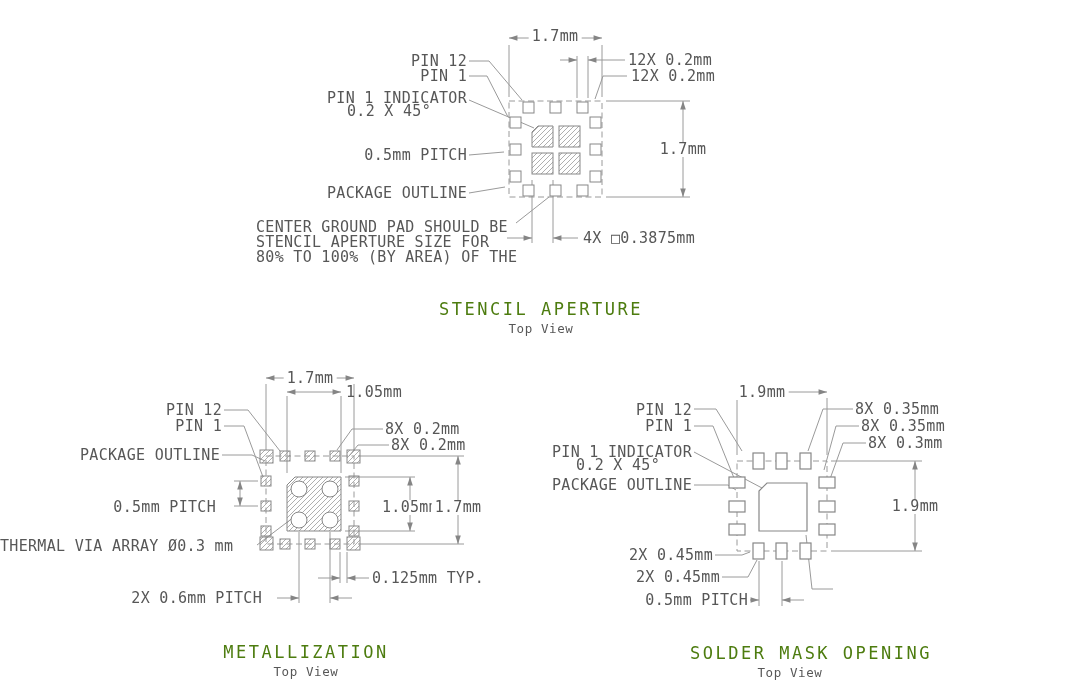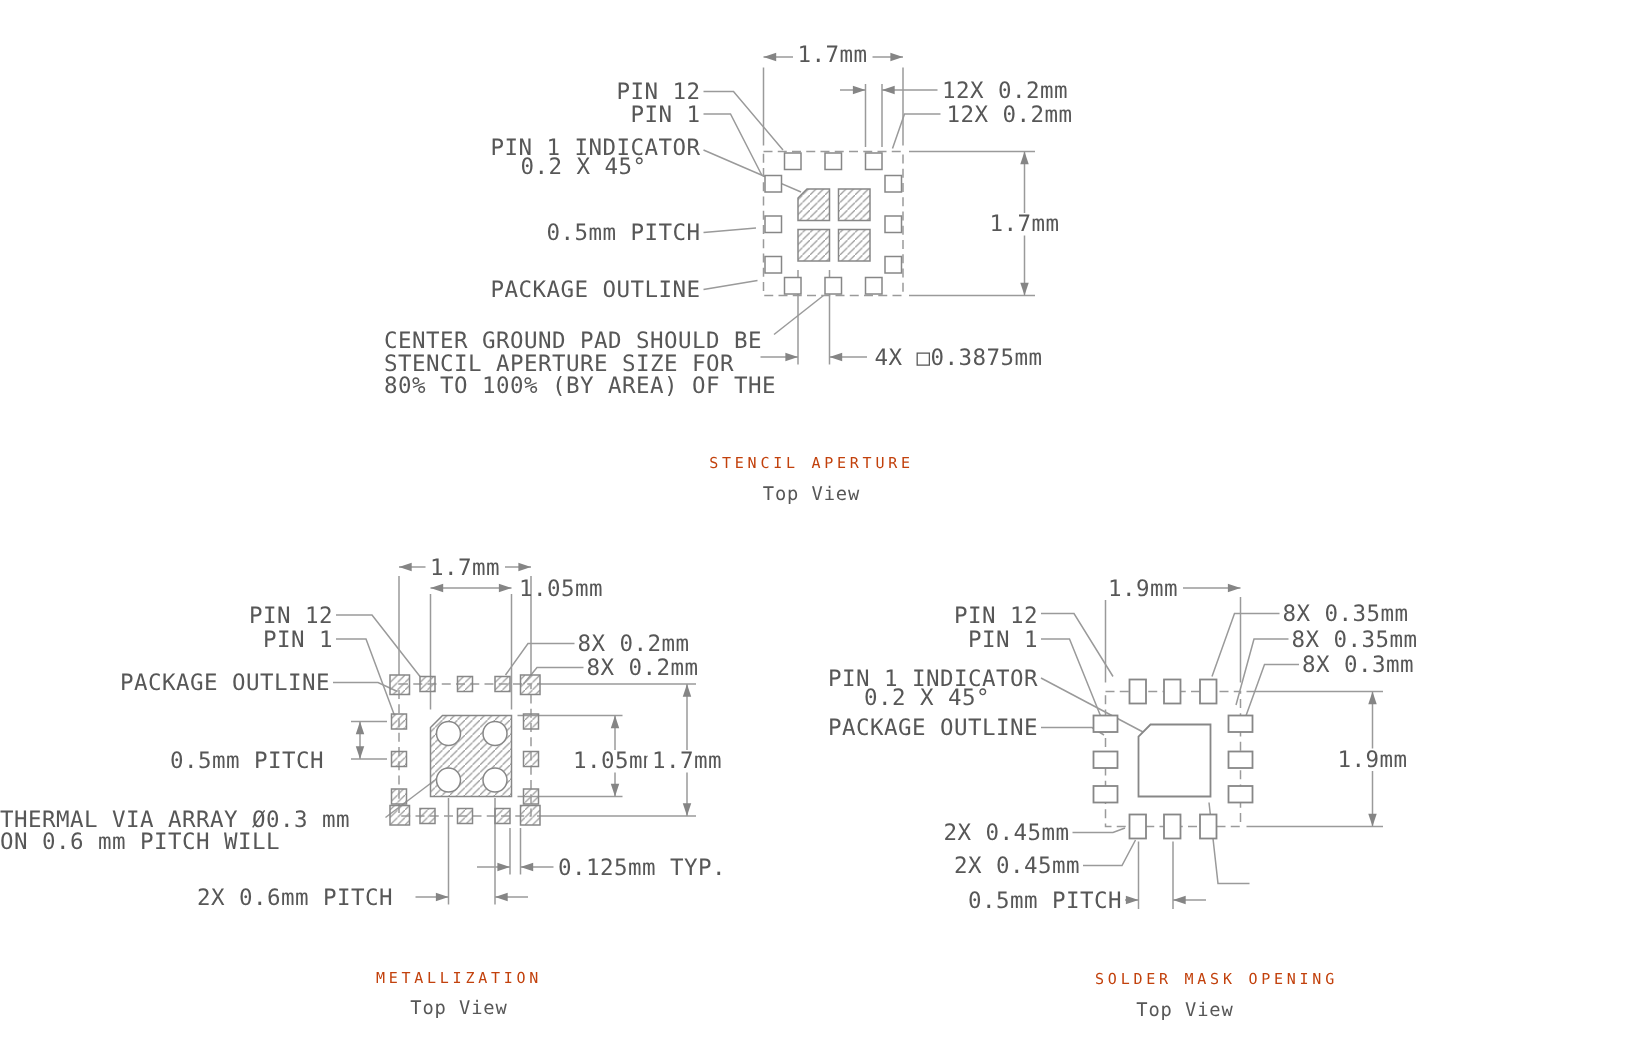--- a/index.html
+++ b/index.html
@@ -13,21 +13,21 @@
   svg .pad  { fill:#ffffff; stroke:#878787; stroke-width:1; }
   svg .hpad { fill:url(#hatch); stroke:#878787; stroke-width:1; }
   svg .opad { fill:#ffffff; stroke:#878787; stroke-width:1.2; }
   svg .via  { fill:#ffffff; stroke:#878787; stroke-width:1; }
   .lbl { position:absolute; font-size:15px; letter-spacing:0.3px; color:#575757;
          white-space:nowrap; line-height:15px; }
   .r { transform:translateX(-100%); }
   .c { transform:translateX(-50%); }
   .dim { background:#ffffff; padding:0 3px; }
   .note div { line-height:15px; }
-  .title { font-size:10px; letter-spacing:2.5px; color:#c2410c;text-align:right; }
+  .title { font-size:17px; letter-spacing:2.5px; color:#4d7c0f;text-align:right; }
   .subtitle { font-size:12.5px; letter-spacing:0.6px; }
 </style>
 </head>
 <body>
 
 <div class="canvas">
 
   <svg class="linework" width="1088" height="697" viewBox="0 0 1088 697">
     <defs>
       <pattern id="hatch" width="5" height="5" patternUnits="userSpaceOnUse">
@@ -234,21 +234,20 @@
   <div class="lbl r" style="left:222px; top:403px;">PIN 12</div>
   <div class="lbl r" style="left:222px; top:419px;">PIN 1</div>
   <div class="lbl" style="left:385px; top:422px;">8X 0.2mm</div>
   <div class="lbl" style="left:391px; top:438px;">8X 0.2mm</div>
   <div class="lbl r" style="left:220px; top:448px;">PACKAGE OUTLINE</div>
   <div class="lbl r" style="left:216px; top:500px;">0.5mm PITCH</div>
   <div class="lbl c dim" style="left:410px; top:500px;">1.05mm</div>
   <div class="lbl c dim" style="left:458px; top:500px;">1.7mm</div>
   <div class="lbl note" style="left:0; top:539px;">
     <div>THERMAL VIA ARRAY Ø0.3 mm</div>
-    <div>ON 0.6 mm PITCH WILL</div>
   </div>
   <div class="lbl" style="left:372px; top:571px;">0.125mm TYP.</div>
   <div class="lbl r" style="left:262px; top:591px;">2X 0.6mm PITCH</div>
   <div class="lbl c title" style="left:306px; top:645px;">METALLIZATION</div>
   <div class="lbl c subtitle" style="left:306px; top:664px;">Top View</div>
 
   <div class="lbl c dim" style="left:762px; top:385px;">1.9mm</div>
   <div class="lbl r" style="left:692px; top:403px;">PIN 12</div>
   <div class="lbl r" style="left:692px; top:419px;">PIN 1</div>
   <div class="lbl" style="left:855px; top:402px;">8X 0.35mm</div>

